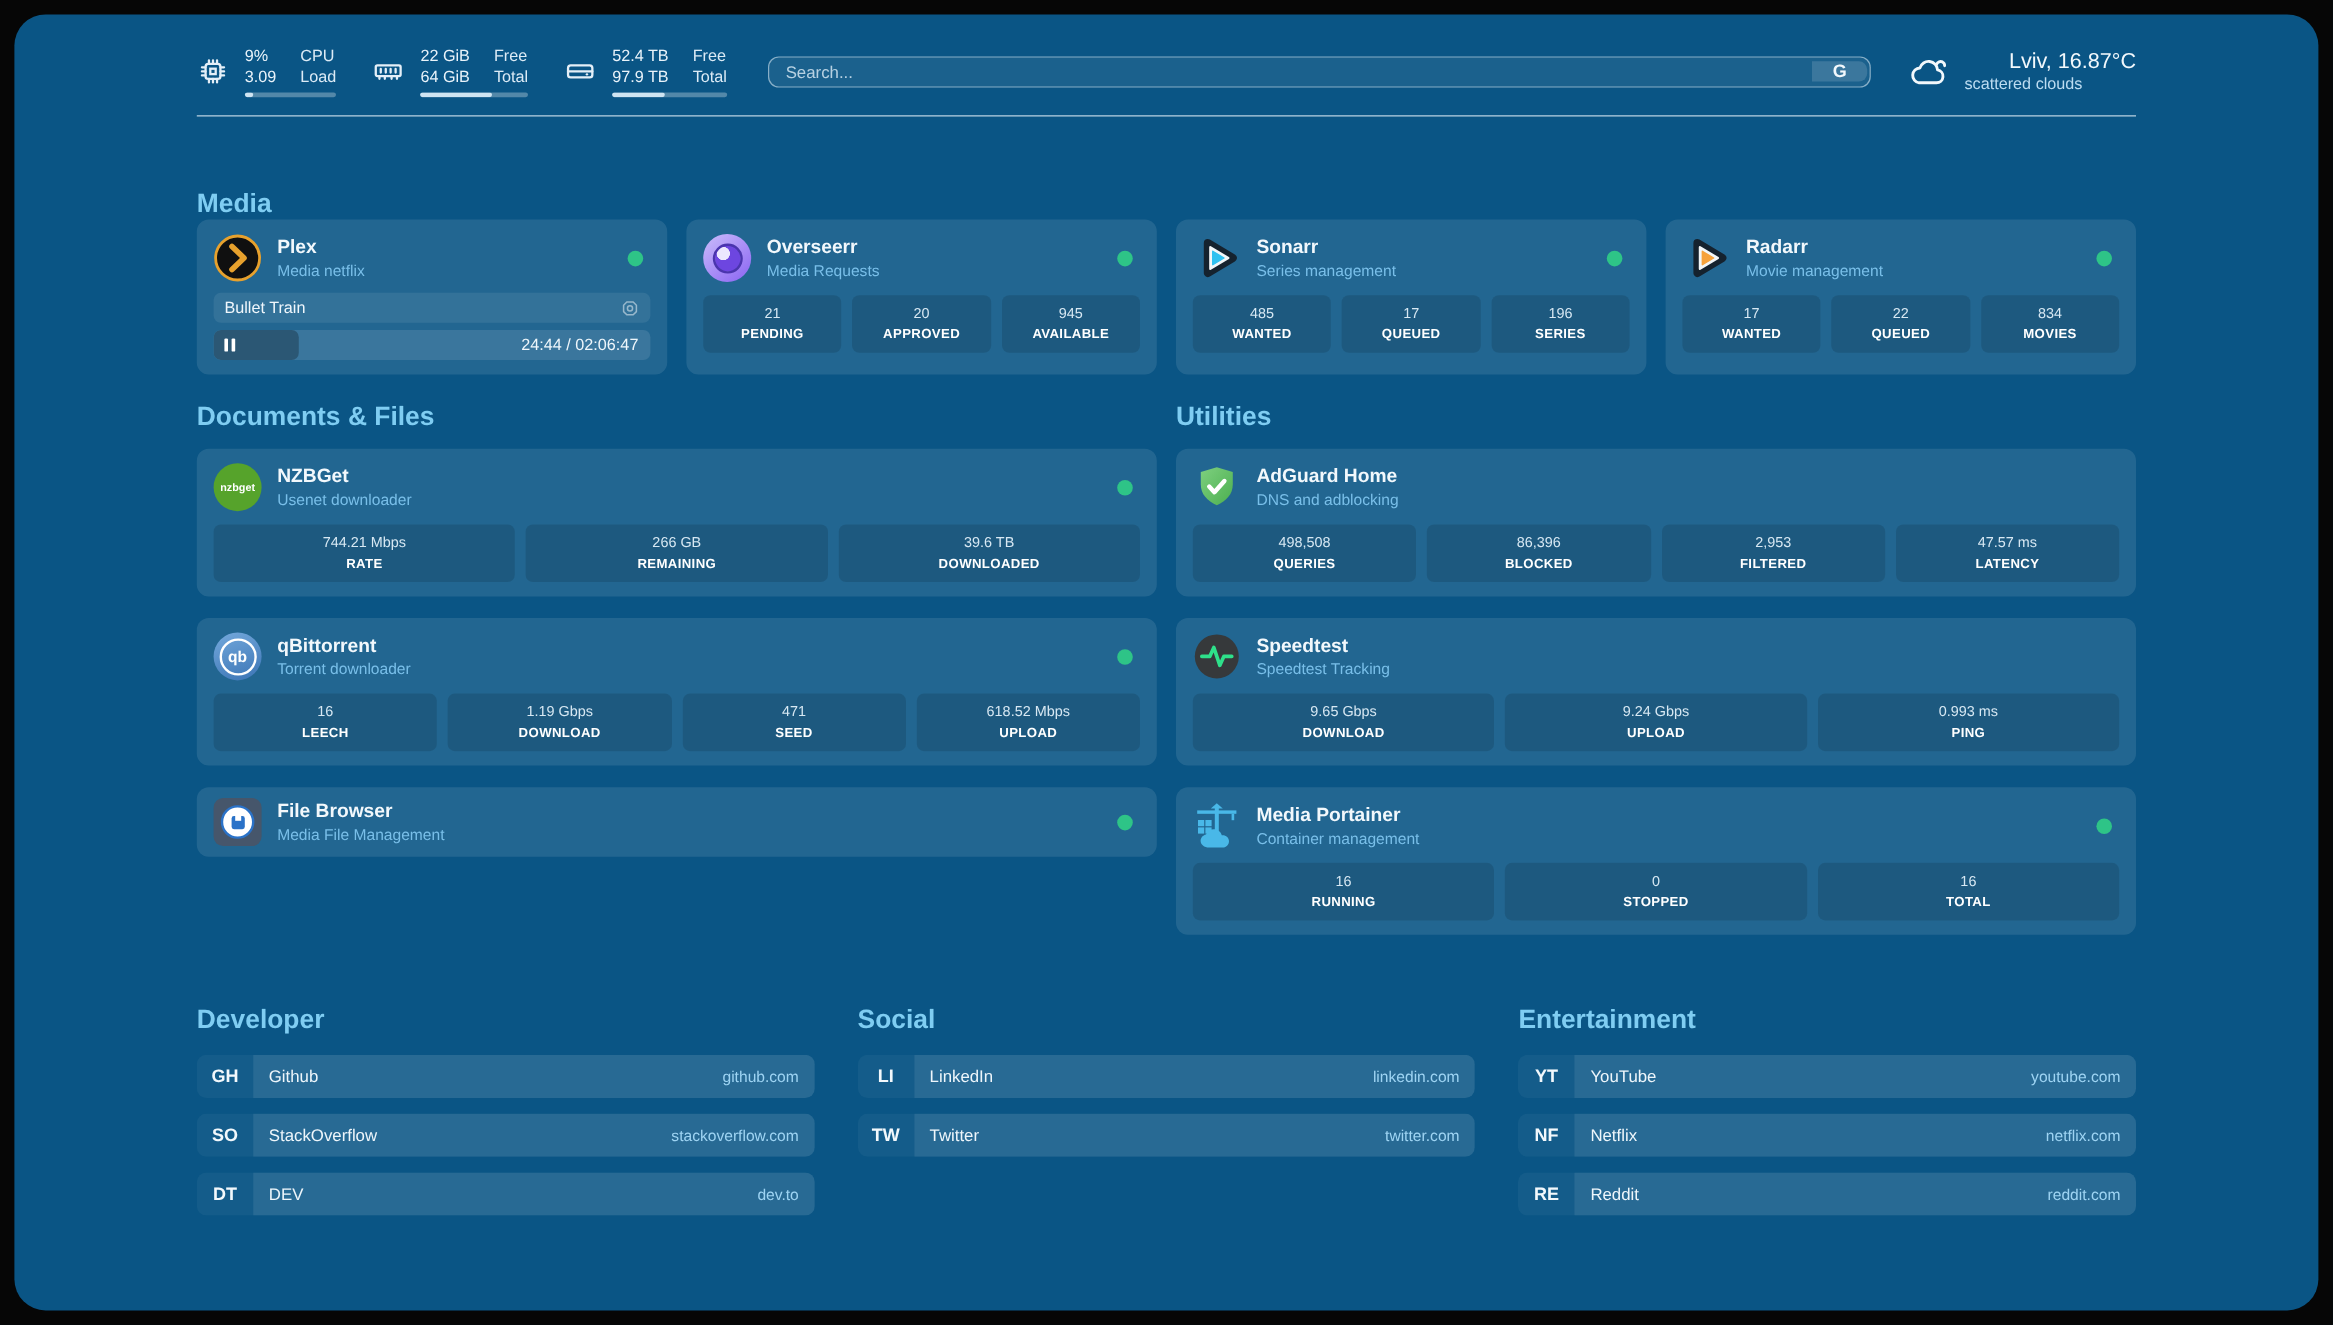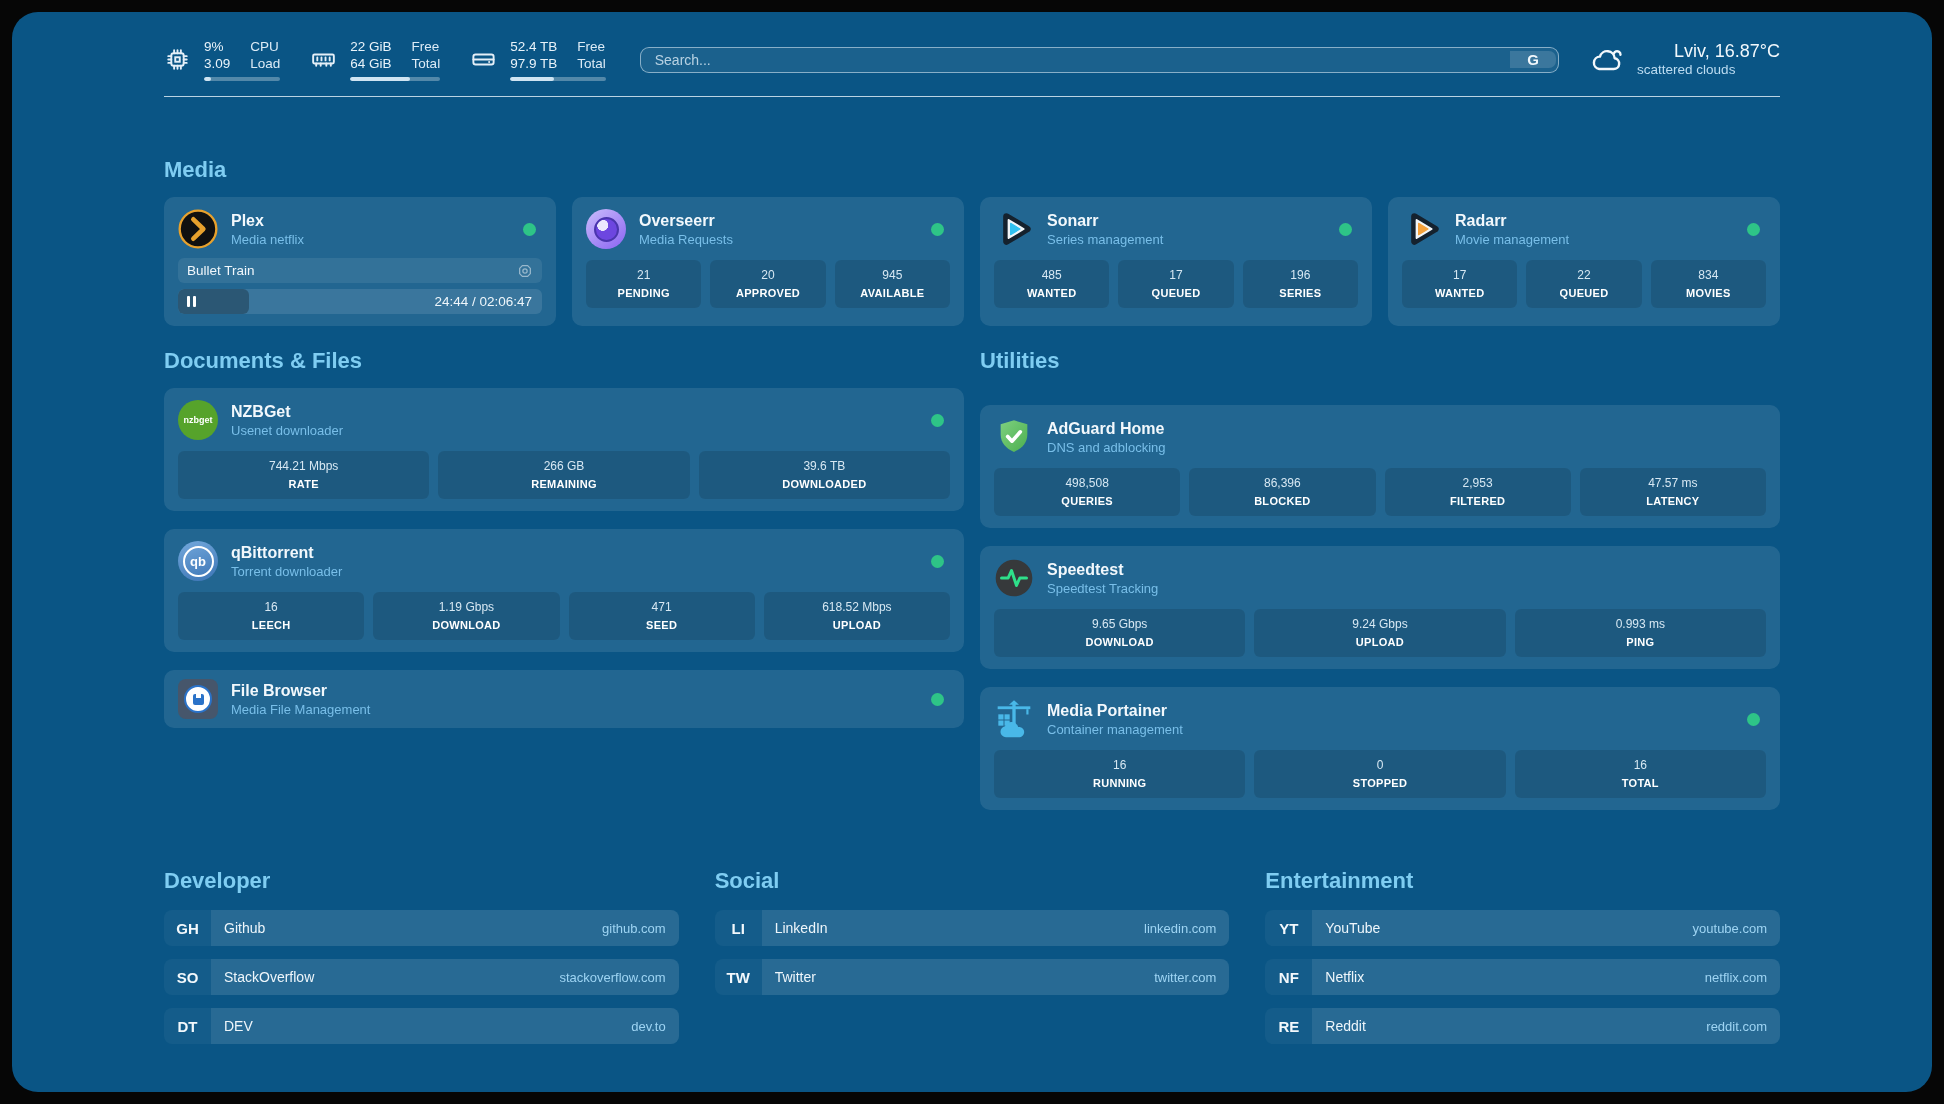--- a/index.html
+++ b/index.html
@@ -34,21 +34,21 @@
   .weather-icon { width:36px; height:36px; }
   .weather-text { display:flex; flex-direction:column; }
   .weather-line1 { font-size:18px; color:#f2f8fc; line-height:19px;margin-left:37px; }
   .weather-line2 { font-size:13.5px; color:#bcdcf1; line-height:17px; }
 
   .divider { margin-top:15px; border-bottom:1.5px solid rgba(230,242,250,0.8); }
 
   
   .section-title { color:#7fcdf2; font-size:22px; font-weight:600; }
   .mt-media { margin-top:60px; }
-  .row-cards { display:grid; gap:16px; margin-top:14px; }
+  .row-cards { display:grid; gap:16px; }
   .cols-4 { grid-template-columns:repeat(4,1fr); }
   .cols-2 { grid-template-columns:1fr 1fr; }
 
   .card { background:rgba(255,255,255,0.10); border-radius:10px; padding:12px 14px; cursor:pointer; }
   .card-head { display:flex; align-items:center; gap:13px; }
   .logo { width:40px; height:40px; flex:0 0 auto; display:flex; align-items:center; justify-content:center; }
   .logo svg { width:100%; height:100%; }
   .titles { display:flex; flex-direction:column; }
   .app-title { font-size:16px; font-weight:600; color:#f2f8fc; line-height:20px; }
   .app-sub { font-size:13px; color:#79bfe9; line-height:17px; }
@@ -406,21 +406,21 @@
             <div class="titles">
               <span class="app-title">File Browser</span>
               <span class="app-sub">Media File Management</span>
             </div>
             <span class="dot"></span>
           </div>
         </div>
       </div>
 
       <div class="col">
-        <div class="section-title" style="margin-bottom:31px;">Utilities</div>
+        <div class="section-title" style="margin-bottom:14px;">Utilities</div>
 
         <div class="card">
           <div class="card-head">
             <span class="logo">
               <svg viewBox="0 0 24 24">
                 <defs>
                     <linearGradient id="ag" x1="0" y1="0" x2="1" y2="1">
                   <stop offset="0" stop-color="#7ed07f"></stop>
                       <stop offset="1" stop-color="#4caf50"></stop>
                     </linearGradient>

